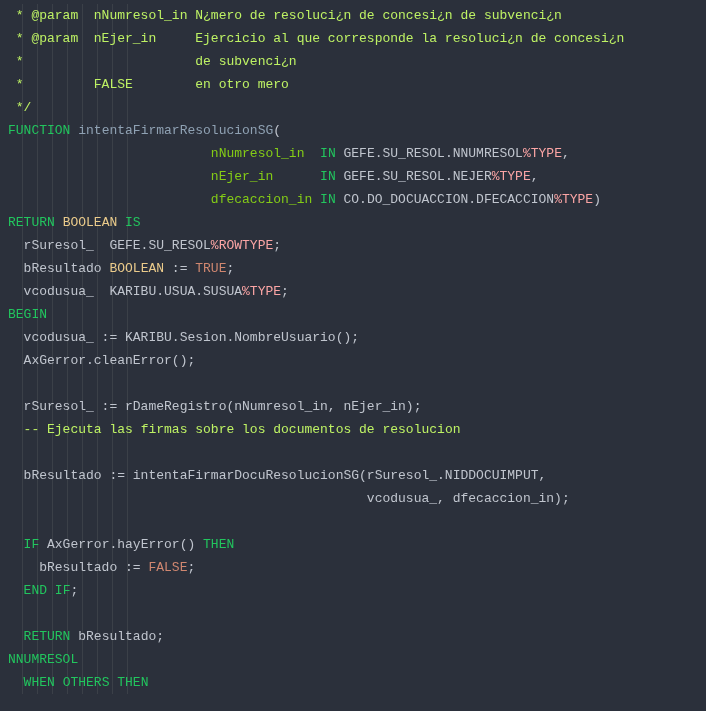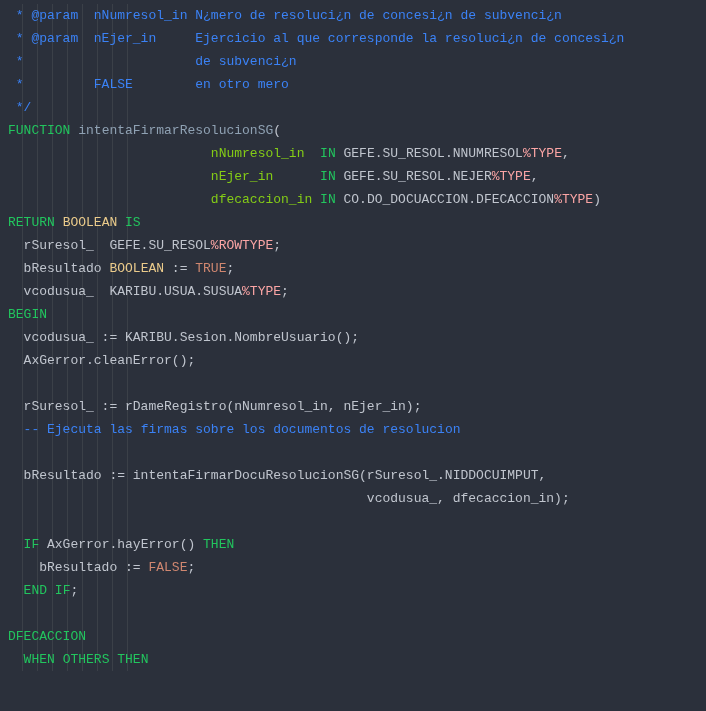--- a/index.html
+++ b/index.html
@@ -27,21 +27,21 @@
       position: absolute;
       width: 1px;
       background: #3b4048;
       top: 0;
       bottom: 0;
     }
     .line {
       white-space: pre;
       position: relative;
     }
-    .comment { color: #3b82f6; }
+    .comment { color: #bef264; }
     .keyword { color: #22c55e; text-align: center; }
     .type { color: #ebcb8b; }
     .identifier { color: #c0c5ce; }
     .func { color: #8fa1b3; }
     .punct { color: #c0c5ce; }
     .const { color: #d08770; }
     .param { color: #84cc16; }
     .typepart { color: #fca5a5; }
   </style>
 </head>
@@ -79,16 +79,17 @@
       <div class="line"><span class="identifier">  rSuresol_ := rDameRegistro(nNumresol_in, nEjer_in);</span></div>
       <div class="line"><span class="identifier">  </span><span class="comment">-- Ejecuta las firmas sobre los documentos de resolucion</span></div>
       <div class="line">&nbsp;</div>
       <div class="line"><span class="identifier">  bResultado := intentaFirmarDocuResolucionSG(rSuresol_.NIDDOCUIMPUT,</span></div>
       <div class="line"><span class="identifier">                                              vcodusua_, dfecaccion_in);</span></div>
       <div class="line">&nbsp;</div>
       <div class="line"><span class="identifier">  </span><span class="keyword">IF</span><span class="identifier"> AxGerror.hayError() </span><span class="keyword">THEN</span></div>
       <div class="line"><span class="identifier">    bResultado := </span><span class="const">FALSE</span><span class="punct">;</span></div>
       <div class="line"><span class="identifier">  </span><span class="keyword">END</span><span class="identifier"> </span><span class="keyword">IF</span><span class="punct">;</span></div>
       <div class="line">&nbsp;</div>
-      <div class="line"><span class="keyword">DFECACCION</span></div>
+      <div class="line"><span class="identifier">  </span><span class="keyword">RETURN</span><span class="identifier"> bResultado;</span></div>
+      <div class="line"><span class="keyword">NNUMRESOL</span></div>
       <div class="line"><span class="identifier">  </span><span class="keyword">WHEN</span><span class="identifier"> </span><span class="keyword">OTHERS</span><span class="identifier"> </span><span class="keyword">THEN</span></div>
     </div>
 </div>
 
 </body></html>

